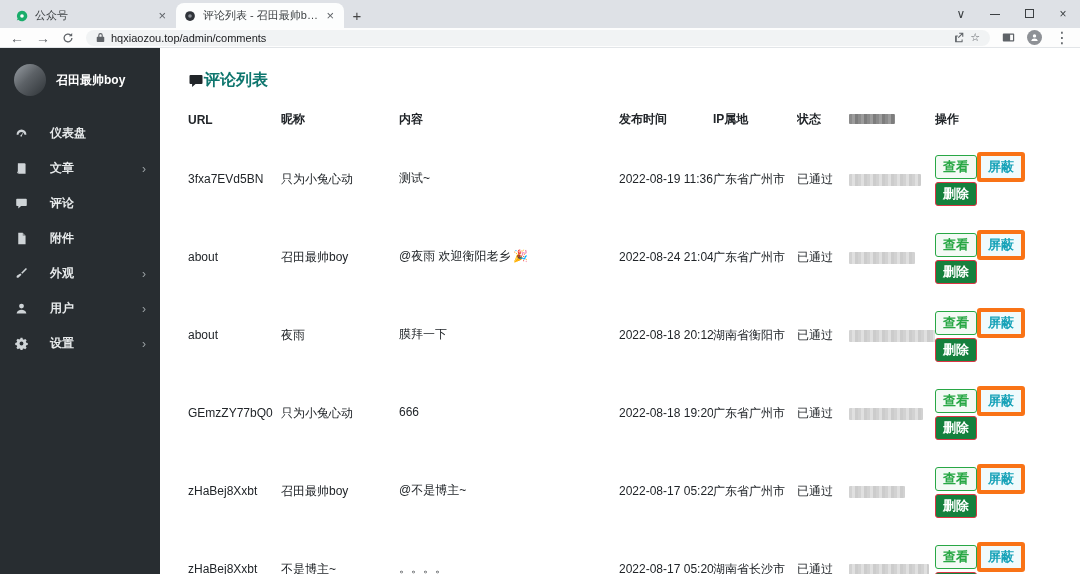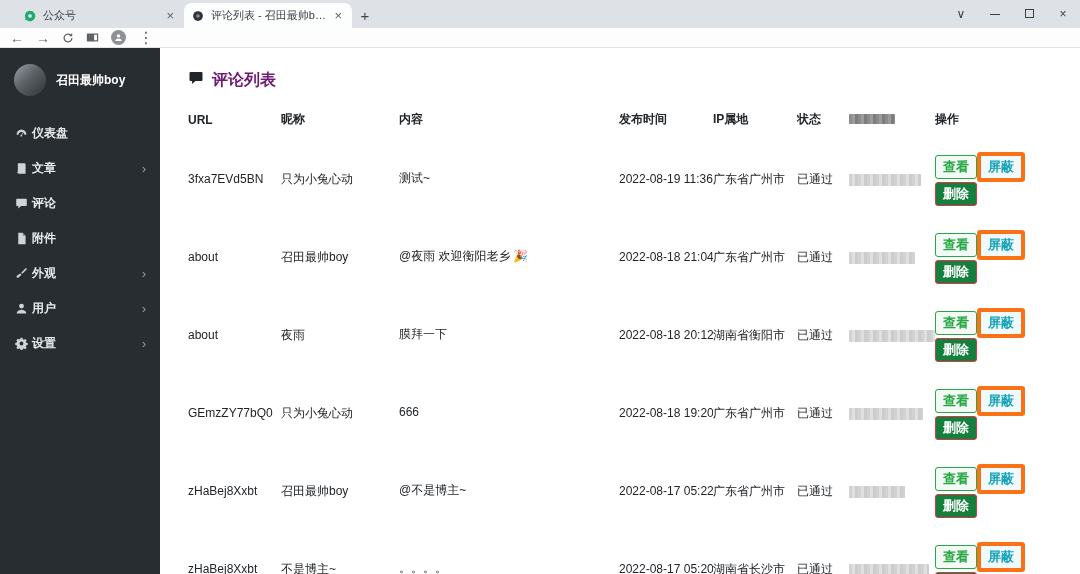--- a/index.html
+++ b/index.html
@@ -1,20 +1,20 @@
 <!DOCTYPE html>
 <html><head>
 <meta charset="utf-8">
 <style>
   * { box-sizing: border-box; margin: 0; padding: 0; }
   html,body { width:1080px; height:574px; overflow:hidden; }
   body { font-family:"Liberation Sans","DejaVu Sans",sans-serif; background:#dee1e6; }
 
   
-  .tabstrip { height:28px; background:#dee1e6; display:flex; align-items:flex-end; padding-left:16px; position:relative; }
+  .tabstrip { height:28px; background:#dee1e6; display:flex; align-items:flex-end; padding-left:8px; position:relative; }
   .tab { height:25px; display:flex; align-items:center; gap:6px; padding:0 8px; border-radius:8px 8px 0 0;
          font-size:11px; color:#3c4043; width:168px; cursor:default; }
   .tab.active { background:#fcfdfd; }
   .tab .fav { width:13px; height:13px; flex:0 0 13px; display:flex; align-items:center; }
   .tab .tlabel { white-space:nowrap; overflow:hidden; text-overflow:ellipsis; flex:1; }
   .tab .tclose { font-size:13px; color:#5f6368; padding:0 2px; }
   .newtab { width:26px; height:25px; display:flex; align-items:center; justify-content:center; font-size:15px; color:#454545; }
   .win-controls { position:absolute; right:0; top:0; height:28px; display:flex; align-items:center; color:#3c4043; }
   .win-controls>div { width:34px; text-align:center; font-size:12px; }
   .wc-max span { display:inline-block; width:9px; height:9px; border:1px solid #3c4043; }
@@ -35,26 +35,26 @@
           font-family:"DejaVu Serif","Liberation Serif",serif; font-style:italic; font-weight:bold; font-size:15px; }
   .hamb { width:46px; height:40px; display:flex; flex-direction:column; align-items:center; justify-content:center; gap:3px; }
   .hamb i { display:block; width:16px; height:2px; background:#fff; }
   .topbar-right { margin-left:auto; display:flex; align-items:center; gap:28px; padding-right:28px; color:#fff; }
 
   .appbody { flex:1; display:flex; overflow:hidden; }
   .sidebar { width:160px; background:#282d31; flex:0 0 160px; color:#dfe3e5; }
   .profile { display:flex; align-items:center; gap:10px; padding:16px 14px 20px; }
   .avatar { width:32px; height:32px; border-radius:50%; background:linear-gradient(135deg,#9aa0a6 0%,#5c6166 45%,#2e3337 100%); flex:0 0 32px; }
   .pname { font-size:12px; font-weight:bold; color:#fff; }
-  .nav-item { display:flex; align-items:center; gap:4px; padding:9px 14px; font-size:12px; font-weight:bold; color:#e8ebec; cursor:default; }
+  .nav-item { display:flex; align-items:center; gap:22px; padding:9px 14px; font-size:12px; font-weight:bold; color:#e8ebec; cursor:default; }
   .nav-item .nav-icon { width:14px; display:flex; justify-content:center; color:#cfd4d7; }
   .nav-item .chev { margin-left:auto; color:#9aa0a3; font-size:12px; font-weight:normal; }
 
   .main { flex:1; background:#fff; padding:18px 24px 0 28px; overflow:hidden; }
-  .page-title { display:flex; align-items:flex-start; gap:8px; font-size:16px; font-weight:bold; color:#701a75; margin:4px 0 10px; }
+  .page-title { display:flex; align-items:center; font-size:16px; font-weight:bold; color:#0f766e; margin:4px 0 10px; }
   .page-title svg { color:#212529; }
 
   table { width:100%; border-collapse:collapse; table-layout:fixed; font-size:12px; color:#212529; }
   th { text-align:left; font-weight:bold; padding:10px 8px 12px 0; white-space:nowrap; overflow:hidden; }
   td { padding:12px 8px 12px 0; vertical-align:middle; overflow:hidden; }
   td.c-url, td.c-time, td.c-ip, td.c-status { white-space:nowrap; }
   td.c-content { line-height:1.45; }
 
   .btn { font-family:inherit; font-size:13px; font-weight:bold; padding:2px 7px; border-radius:3px; margin-right:0; cursor:pointer; }
   .btn-view   { color:#28a745; border:1px solid #28a745; background:#f3faf5; }
@@ -105,20 +105,36 @@
 
 <div class="toolbar">
   <span class="navbtn">←</span>
   <span class="navbtn">→</span>
   <span class="navbtn">
     <svg width="12" height="12" viewBox="0 0 16 16">
         <path d="M13.2 8a5.2 5.2 0 1 1-1.6-3.8" fill="none" stroke="currentColor" stroke-width="1.7"></path>
         <path d="M13.6 1.2v4.4H9.2z"></path>
       </svg>
   </span>
+  <div class="urlbar">
+    <span class="tb-ic">
+      <svg width="9" height="11" viewBox="0 0 12 14">
+          <path d="M3 6V4a3 3 0 0 1 6 0v2h1a1 1 0 0 1 1 1v5a1 1 0 0 1-1 1H2a1 1 0 0 1-1-1V7a1 1 0 0 1 1-1h1zm1.5 0h3V4a1.5 1.5 0 0 0-3 0v2z"></path>
+        </svg>
+    </span>
+    <span>hqxiaozou.top/admin/comments</span>
+    <span class="grow"></span>
+    <span class="tb-ic">
+      <svg width="11" height="11" viewBox="0 0 16 16">
+          <path d="M4 5h3v1.5H5.5v7h7V11H14v3a1 1 0 0 1-1 1H4a1 1 0 0 1-1-1V6a1 1 0 0 1 1-1z"></path>
+          <path d="M9 1h6v6h-1.6V3.7L8.2 8.9 7.1 7.8l5.2-5.2H9z"></path>
+        </svg>
+    </span>
+    <span class="tb-ic">☆</span>
+  </div>
   <span class="tb-ic">
     <svg width="13" height="13" viewBox="0 0 16 16">
         <path d="M2 3h12a1 1 0 0 1 1 1v8a1 1 0 0 1-1 1H2a1 1 0 0 1-1-1V4a1 1 0 0 1 1-1zm8 1.5v7h3.5v-7z"></path>
       </svg>
   </span>
   <span class="tb-avatar">
     <svg width="9" height="9" viewBox="0 0 16 16">
         <circle cx="8" cy="5.2" r="3"></circle>
         <path d="M2.2 14c.4-3 3-4.4 5.8-4.4s5.4 1.4 5.8 4.4z"></path>
       </svg>
@@ -242,21 +258,21 @@
               <td class="c-time">2022-08-19 11:36</td>
               <td class="c-ip">广东省广州市</td>
               <td class="c-status">已通过</td>
               <td class="c-red"><span class="redact r0"></span></td>
               <td class="c-act"><button class="btn btn-view">查看</button><button class="btn btn-block">屏蔽</button><button class="btn btn-delete">删除</button></td>
             </tr>
             <tr>
               <td class="c-url">about</td>
               <td class="c-nick">召田最帅boy</td>
               <td class="c-content">@夜雨 欢迎衡阳老乡 🎉</td>
-              <td class="c-time">2022-08-18 21:04</td>
+              <td class="c-time">2022-08-24 21:04</td>
               <td class="c-ip">广东省广州市</td>
               <td class="c-status">已通过</td>
               <td class="c-red"><span class="redact r1"></span></td>
               <td class="c-act"><button class="btn btn-view">查看</button><button class="btn btn-block">屏蔽</button><button class="btn btn-delete">删除</button></td>
             </tr>
             <tr>
               <td class="c-url">about</td>
               <td class="c-nick">夜雨</td>
               <td class="c-content">膜拜一下</td>
               <td class="c-time">2022-08-18 20:12</td>

